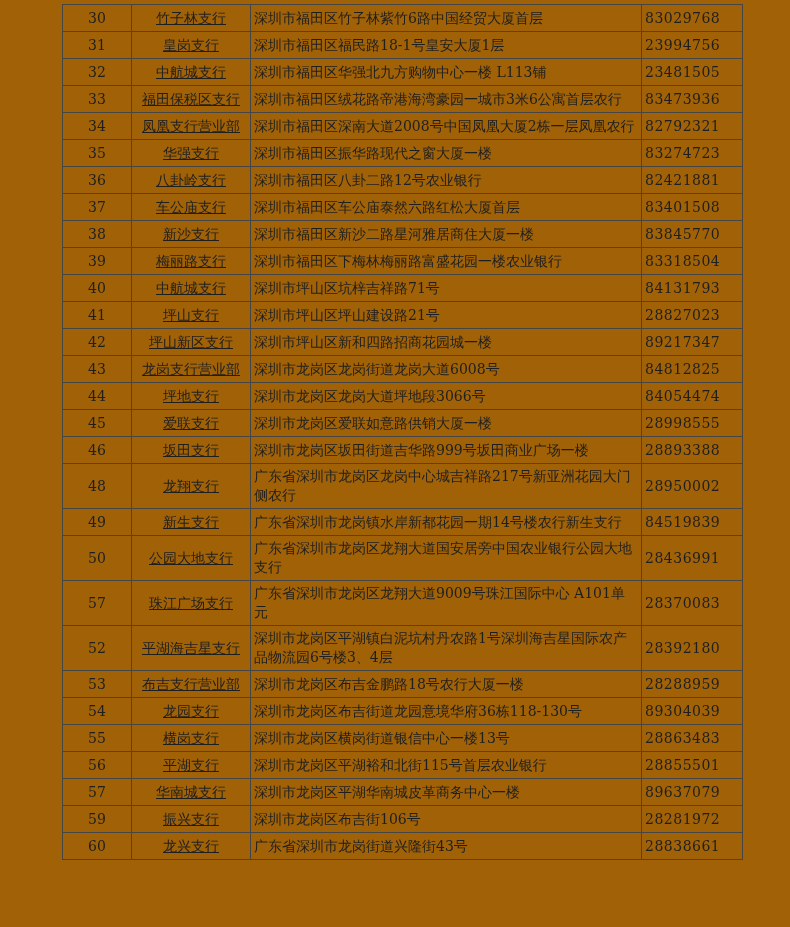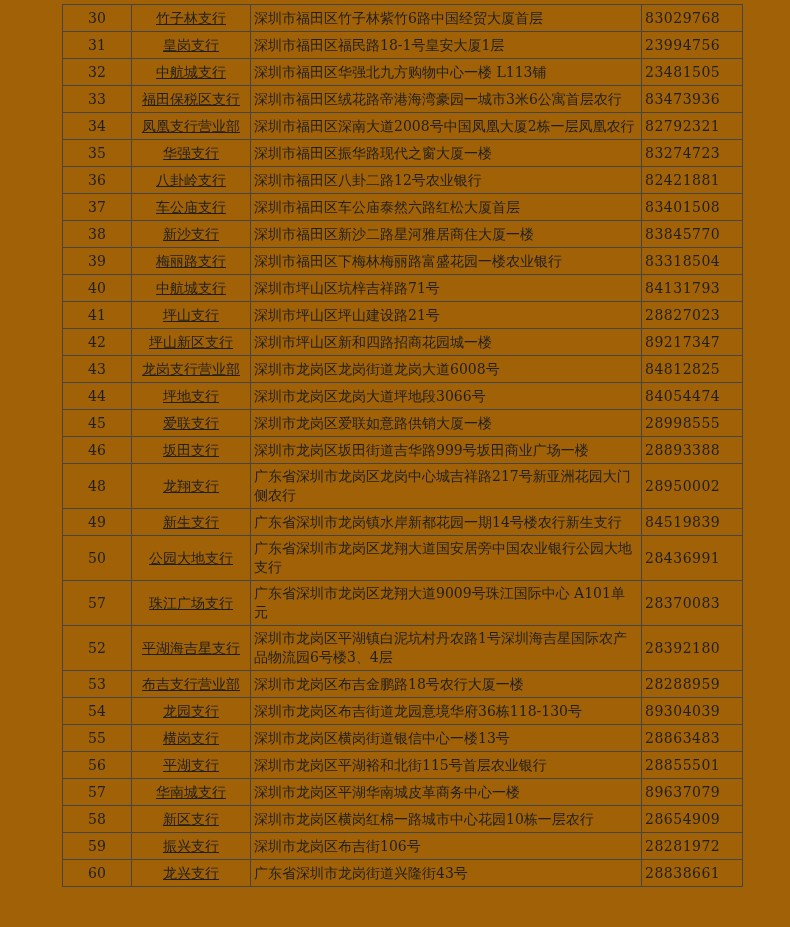--- a/index.html
+++ b/index.html
@@ -220,26 +220,20 @@
           <td class="col-address">深圳市龙岗区平湖裕和北街115号首层农业银行</td>
           <td class="col-phone">28855501</td>
         </tr>
         <tr>
           <td class="col-no">57</td>
           <td class="col-name">华南城支行</td>
           <td class="col-address">深圳市龙岗区平湖华南城皮革商务中心一楼</td>
           <td class="col-phone">89637079</td>
         </tr>
         <tr>
-          <td class="col-no">58</td>
-          <td class="col-name">新区支行</td>
-          <td class="col-address">深圳市龙岗区横岗红棉一路城市中心花园10栋一层农行</td>
-          <td class="col-phone">28654909</td>
-        </tr>
-        <tr>
           <td class="col-no">59</td>
           <td class="col-name">振兴支行</td>
           <td class="col-address">深圳市龙岗区布吉街106号</td>
           <td class="col-phone">28281972</td>
         </tr>
         <tr>
           <td class="col-no">60</td>
           <td class="col-name">龙兴支行</td>
           <td class="col-address">广东省深圳市龙岗街道兴隆街43号</td>
           <td class="col-phone">28838661</td>

